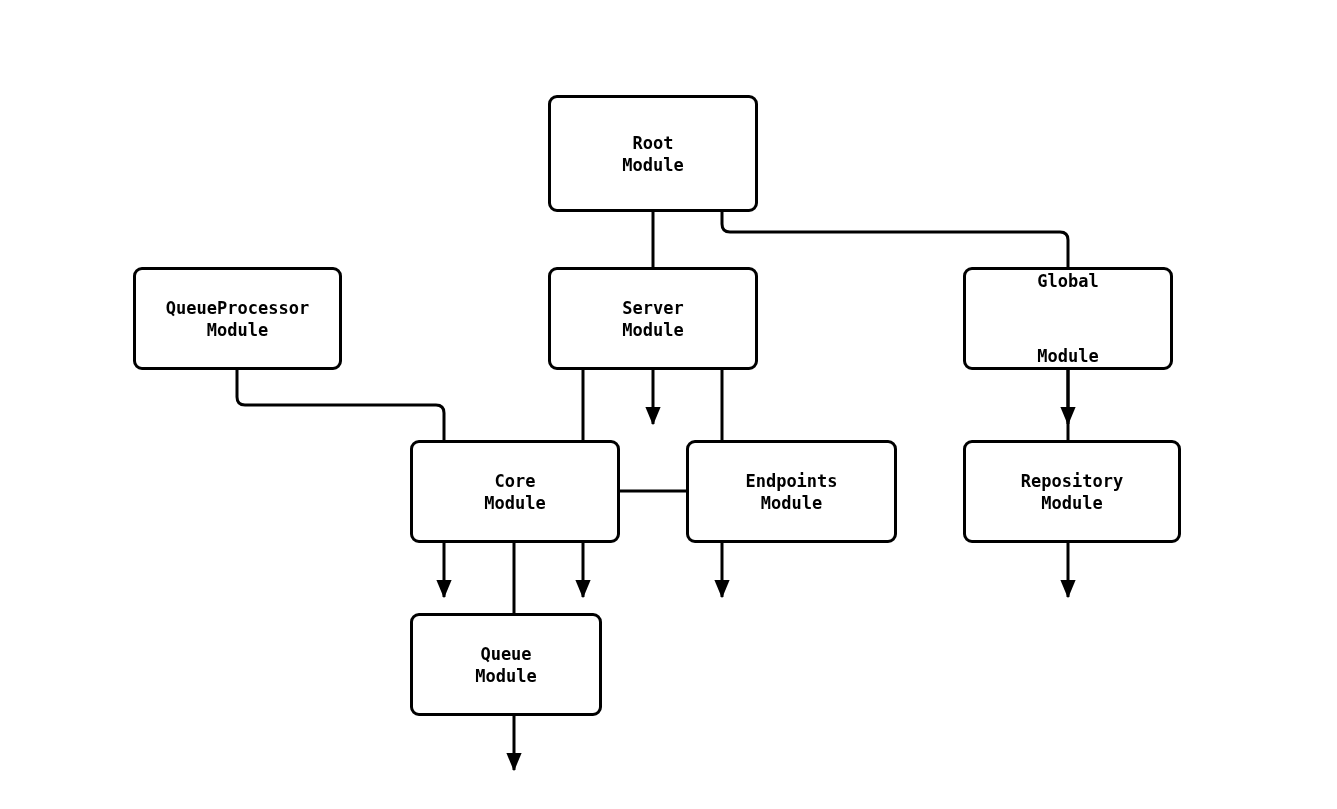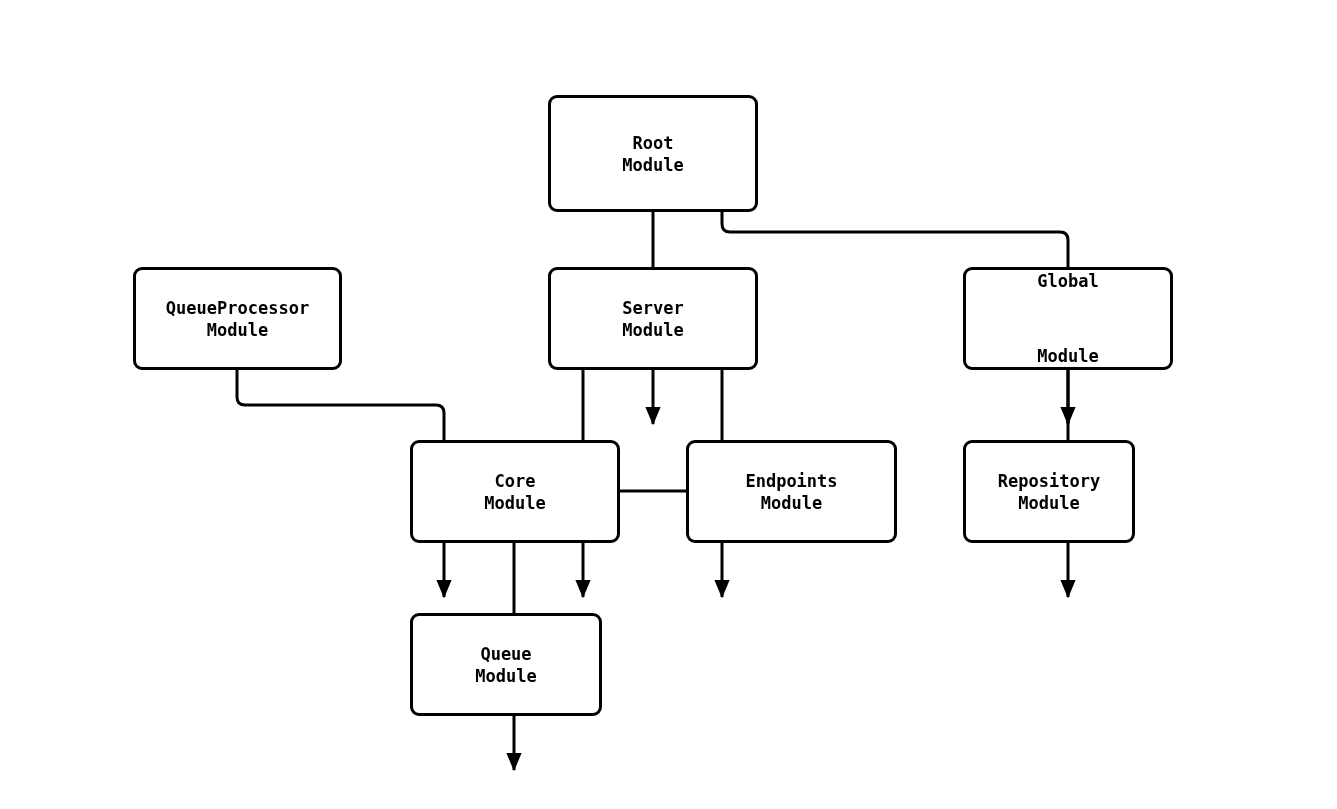--- a/index.html
+++ b/index.html
@@ -94,21 +94,21 @@
   <div class="node" style="left: 410px; top: 440px; width: 210px; height: 103px;">
     <span class="node-label">Core</span>
     <span class="node-label">Module</span>
   </div>
 
   <div class="node" style="left: 686px; top: 440px; width: 211px; height: 103px;">
     <span class="node-label">Endpoints</span>
     <span class="node-label">Module</span>
   </div>
 
-  <div class="node" style="left: 963px; top: 440px; width: 172px; height: 103px;">
+  <div class="node" style="left: 963px; top: 440px; width: 218px; height: 103px;">
     <span class="node-label">Repository</span>
     <span class="node-label">Module</span>
   </div>
 
   <div class="node" style="left: 410px; top: 613px; width: 192px; height: 103px;">
     <span class="node-label">Queue</span>
     <span class="node-label">Module</span>
   </div>
 
 </div>

